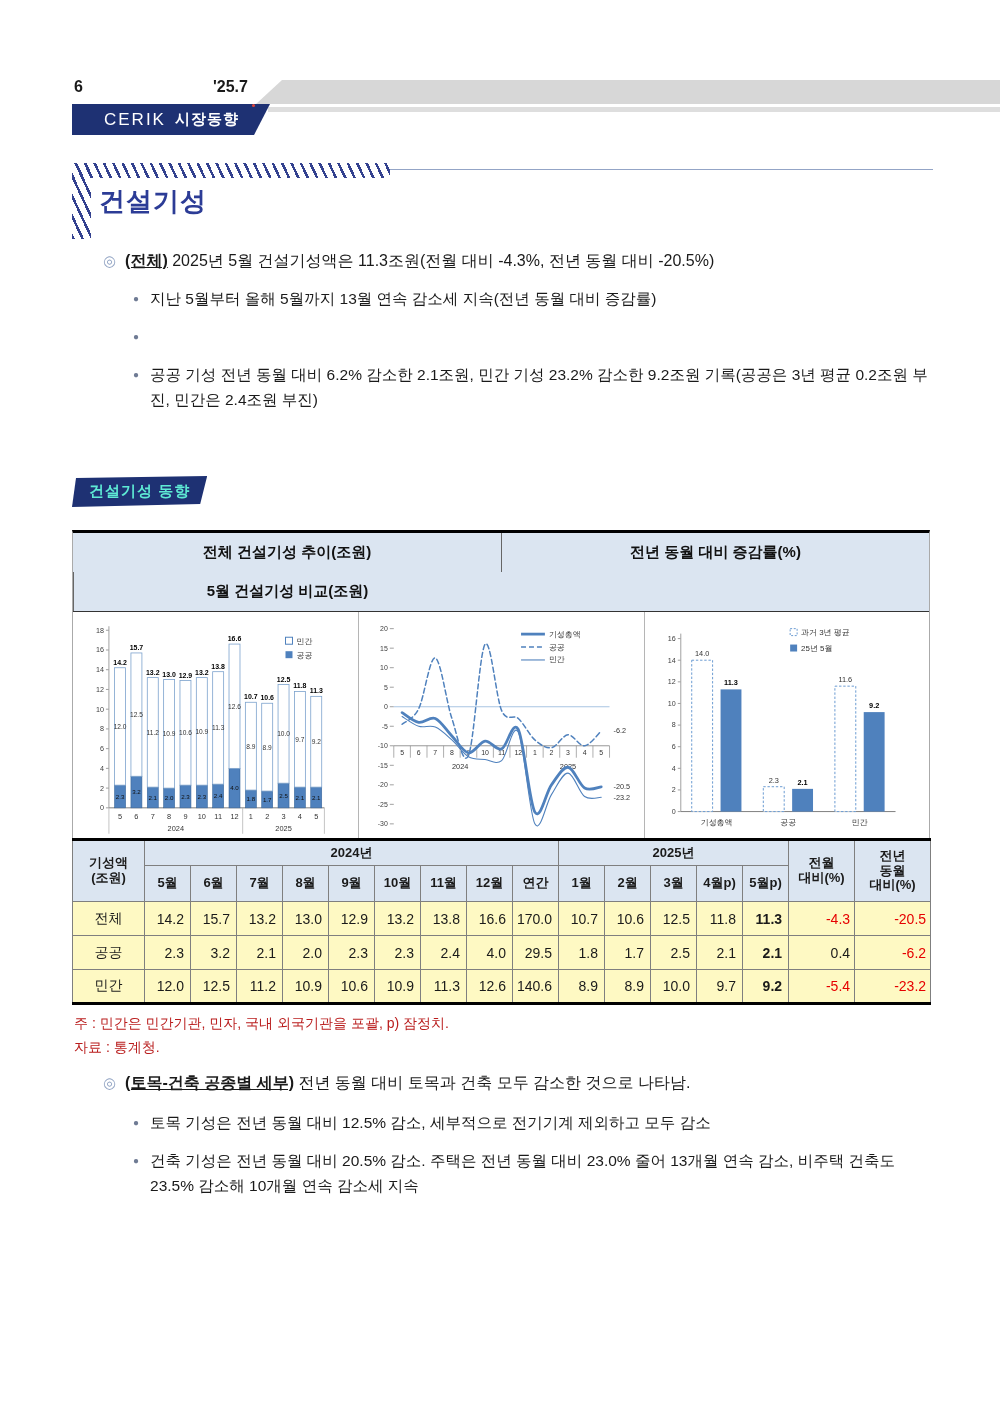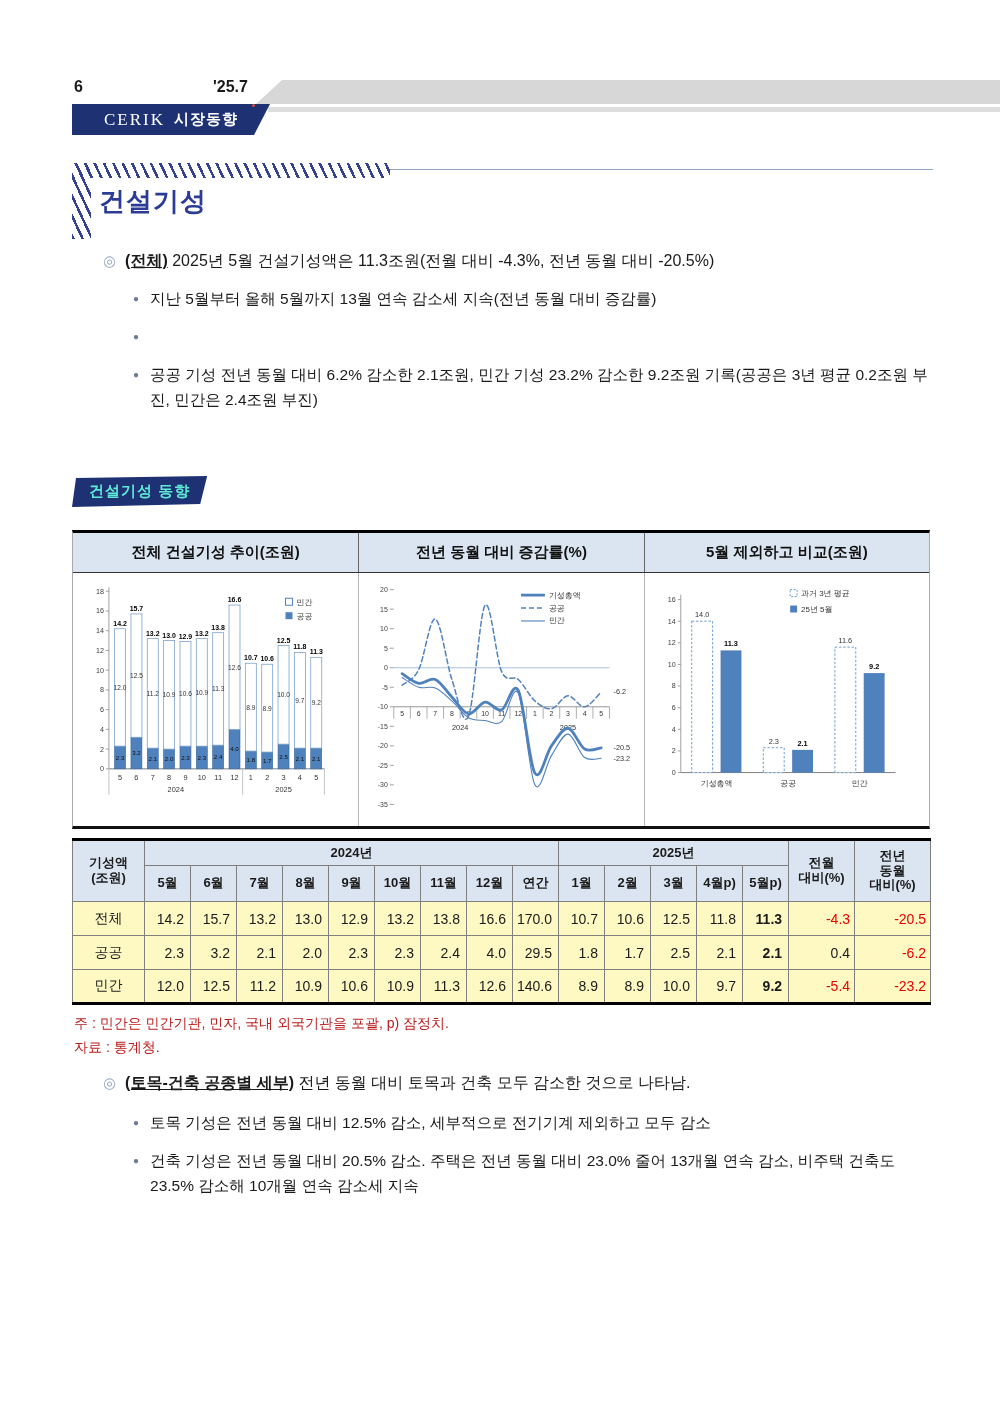--- a/index.html
+++ b/index.html
@@ -8,21 +8,21 @@
 
   
   .page-num { position:absolute; left:74px; top:78px; font-size:16px; font-weight:bold; }
   .issue    { position:absolute; left:213px; top:78px; font-size:16px; font-weight:bold; }
   .graybar  { position:absolute; left:256px; top:80px; right:0; height:24px; background:#d7d7d7;
               clip-path:polygon(26px 0, 100% 0, 100% 100%, 0 100%); }
   .graythin { position:absolute; left:268px; top:107px; right:0; height:5px; background:#dedede; }
   .brand    { position:absolute; left:72px; top:104px; width:198px; height:31px; background:#1e3173;
               clip-path:polygon(0 0, 100% 0, calc(100% - 16px) 100%, 0 100%);
               display:flex; align-items:center; padding-left:32px; color:#fff; }
-  .brand-en { font-family:Liberation Serif, serif; font-size:17px; letter-spacing:2px; position:relative; }
+  .brand-en { font-family:Liberation Sans, sans-serif; font-size:17px; letter-spacing:2px; position:relative; }
   .brand-accent { position:absolute; top:0px; right:15px; width:3px; height:3px; background:#e0453a; border-radius:50%; }
   .brand-ko { font-size:15px; font-weight:bold; margin-left:9px; letter-spacing:1px; }
 
   
   .hatch { background:repeating-linear-gradient(65deg, #33418f 0 2.5px, transparent 2.5px 8.5px); }
   .hatch-top  { position:absolute; left:72px; top:163px; width:318px; height:15px; }
   .hatch-line { position:absolute; left:390px; top:169px; width:543px; height:1px; background:#93a4c6; }
   .hatch-side { position:absolute; left:72px; top:163px; width:19px; height:76px; }
   .sec-title  { position:absolute; left:99px; top:184px; font-size:26px; font-weight:bold; color:#2c3c96; letter-spacing:1px; }
 
@@ -35,21 +35,21 @@
   .sub-list .dot { color:#6f7b94; font-size:10px; margin-right:11px; line-height:25px; }
 
   
   .trend-badge { position:absolute; left:72px; top:476px; height:31px; background:#1e3173; color:#5eead4;
                  font-size:15px; font-weight:bold; display:flex; align-items:center; padding:0 17px;
                  clip-path:polygon(4px 2px, 100% 0, calc(100% - 7px) calc(100% - 3px), 0 100%); letter-spacing:1px; }
 
   
   .charts { position:absolute; left:72px; top:530px; width:858px; border-top:3px solid #000;
             border-bottom:3px solid #111; border-left:1px solid #aaa; border-right:1px solid #aaa; }
-  .charts-header { display:grid; grid-template-columns:1fr 1fr 1fr; background:#dbe5f1; border-bottom:1.5px solid #333; }
+  .charts-header { display:grid; grid-template-columns:1fr 1fr; background:#dbe5f1; border-bottom:1.5px solid #333; }
   .charts-header .cell { height:39px; display:flex; align-items:center; justify-content:center;
                          font-size:15px; font-weight:bold; color:#111; }
   .charts-header .cell + .cell { border-left:1px solid #666; }
   .charts-body { display:grid; grid-template-columns:1fr 1fr 1fr; background:#fff; }
   .chart-panel { height:253px; position:relative; }
   .chart-panel + .chart-panel { border-left:1px solid #b5b5b5; }
   .chart-panel svg { display:block; width:100%; height:100%; font-family:"Liberation Sans", sans-serif; }
 
   
   .tbl-wrap { position:absolute; left:72px; top:838px; width:858px; }
@@ -104,21 +104,21 @@
         <span>공공 기성 전년 동월 대비 6.2% 감소한 2.1조원, 민간 기성 23.2% 감소한 9.2조원 기록(공공은 3년 평균 0.2조원 부진, 민간은 2.4조원 부진)</span>
       </li>
   </ul>
 
   <div class="trend-badge">건설기성 동향</div>
 
   <div class="charts">
     <div class="charts-header">
       <div class="cell">전체 건설기성 추이(조원)</div>
       <div class="cell">전년 동월 대비 증감률(%)</div>
-      <div class="cell">5월 제외하고 비교(조원)</div>
+      <div class="cell">5월 건설기성 비교(조원)</div>
     </div>
     <div class="charts-body">
       <div class="chart-panel">
           <svg id="c1" viewBox="0 0 286 253">
             <line x1="36" y1="14" x2="36" y2="196" stroke="#a0a0a0" stroke-width="1"></line>
             <line x1="33" y1="196" x2="36" y2="196" stroke="#a0a0a0" stroke-width="1"></line>
             <text x="31" y="198.5" font-size="7.2" text-anchor="end" fill="#404040">0</text>
             <line x1="33" y1="176.22222222222223" x2="36" y2="176.22222222222223" stroke="#a0a0a0" stroke-width="1"></line>
             <text x="31" y="178.72222222222223" font-size="7.2" text-anchor="end" fill="#404040">2</text>
             <line x1="33" y1="156.44444444444446" x2="36" y2="156.44444444444446" stroke="#a0a0a0" stroke-width="1"></line>

